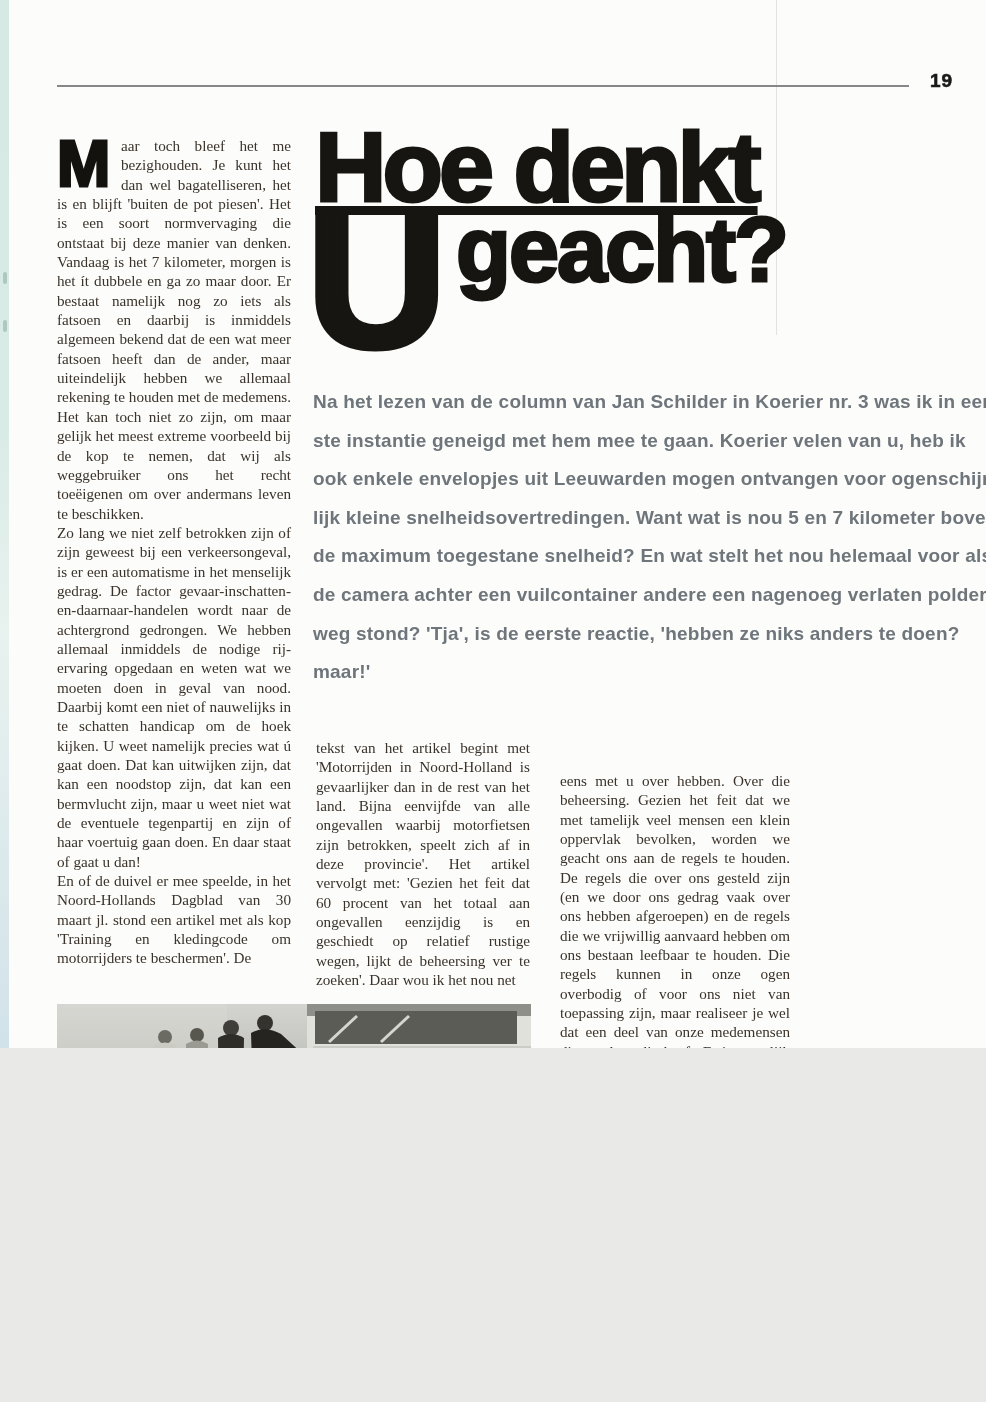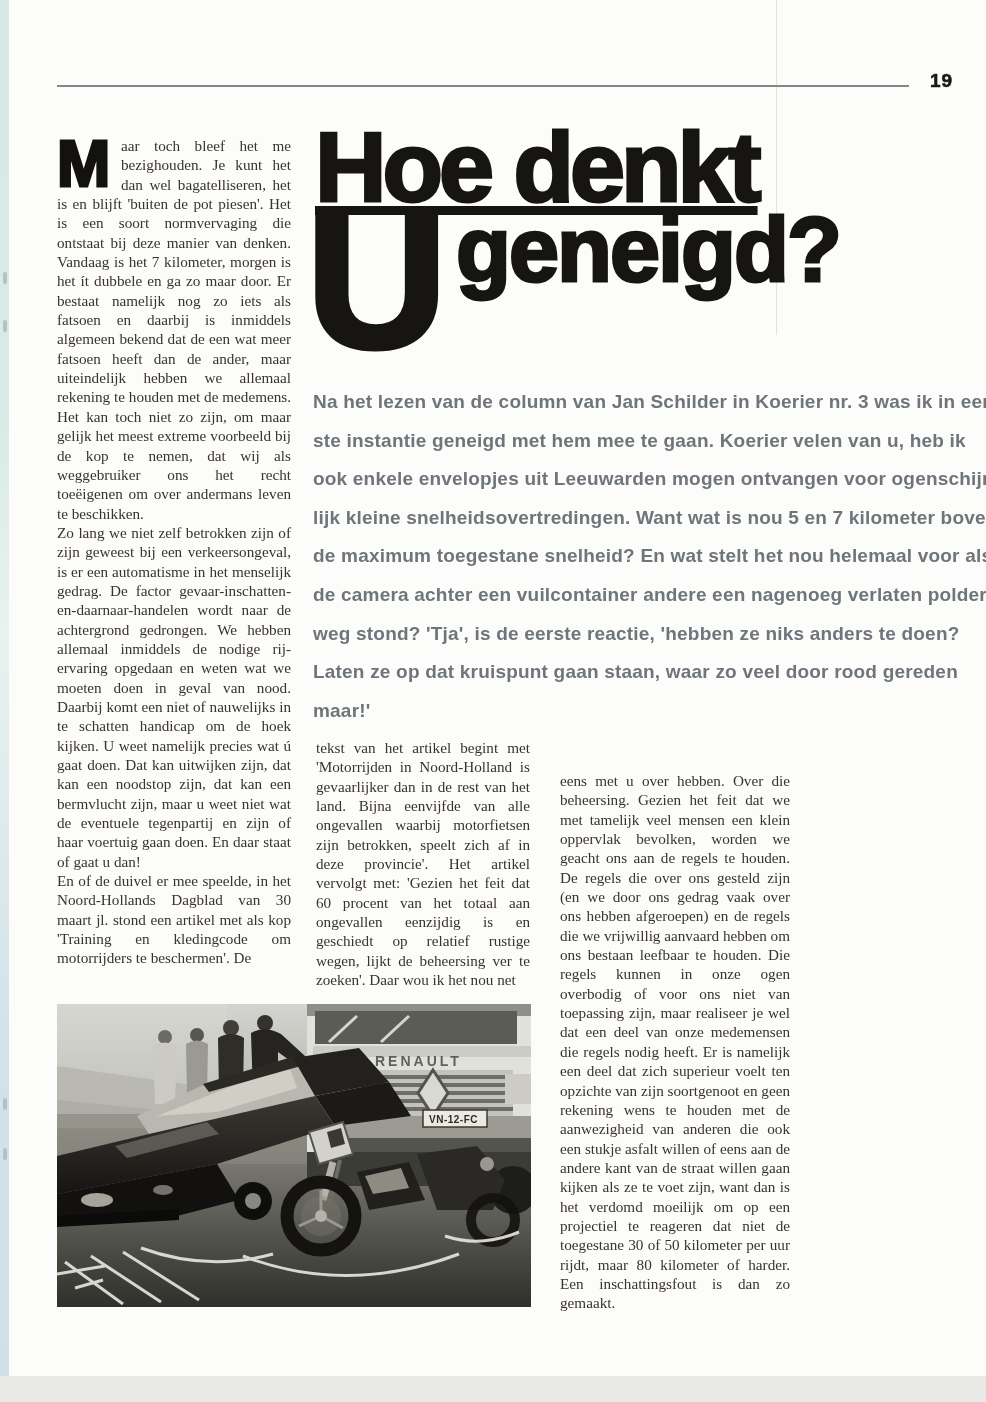--- a/index.html
+++ b/index.html
@@ -1,17 +1,17 @@
 <!DOCTYPE html>
 <html><head>
 <meta charset="utf-8">
 <style>
   html,body{margin:0;padding:0;background:#e9e9e7;}
   .page{
-    position:relative;width:986px;height:1376px;margin:0 auto;
+    position:relative;width:986px;height:1048px;margin:0 auto;
     background:#fcfcfa;overflow:hidden;
     font-family:"Liberation Serif",serif;color:#3a332b;
   }
   
   .edge-strip{position:absolute;left:0;top:0;width:9px;height:1402px;
     background:linear-gradient(180deg,#d6e9e4 0%,#d9ebe6 30%,#e8f2ef 45%,#d2e2ea 75%,#cfe0ea 100%);}
   .edge-mark{position:absolute;width:4px;height:12px;background:#9db8b1;border-radius:2px;opacity:.7;}
   .crease{position:absolute;left:776px;top:0;width:1px;height:335px;background:#e2e2de;}
   .top-rule{position:absolute;left:57px;top:85px;width:852px;height:2px;background:#87878a;}
   .page-number{position:absolute;left:930px;top:70px;width:40px;
@@ -64,31 +64,30 @@
   <div class="page-number">19</div>
 
   <div class="col col-left">
     <p><span class="dropcap">M</span><span>aar toch bleef het me bezighouden. Je kunt het dan wel bagatelliseren, het is en blijft 'buiten de pot piesen'.  Het is een soort normvervaging die ontstaat bij deze manier van denken. Vandaag is het 7 kilometer, morgen is het ít dubbele en ga zo maar door. Er bestaat namelijk nog zo iets als fatsoen en daarbij is inmiddels algemeen bekend dat de een wat meer fatsoen heeft dan de ander,  maar uiteindelijk hebben we allemaal rekening te houden met de medemens. Het kan toch niet zo zijn, om maar gelijk het meest extreme voorbeeld bij de kop te nemen, dat wij als weggebruiker ons het recht toeëigenen om over andermans leven te beschikken.</span></p>
     <p>Zo lang we niet zelf betrokken zijn of zijn geweest bij een verkeersongeval, is er een automatisme in het menselijk gedrag. De factor gevaar-inschatten-en-daarnaar-handelen wordt naar de achtergrond gedrongen. We hebben allemaal inmiddels de nodige rij-ervaring opgedaan en weten wat we moeten doen in geval van nood. Daarbij komt een niet of nauwelijks in te schatten handicap om de hoek kijken. U weet namelijk precies wat ú gaat doen. Dat kan uitwijken zijn, dat kan een noodstop zijn, dat kan een bermvlucht zijn, maar u weet niet wat de eventuele tegenpartij en zijn of haar voertuig gaan doen. En daar staat of gaat u dan!</p>
     <p>En of de duivel er mee speelde, in het Noord-Hollands Dagblad van 30 maart jl.  stond een artikel met als kop 'Training en kledingcode om motorrijders te beschermen'. De</p>
   </div>
 
   <div class="hl1">Hoe denkt</div>
   <div class="hlU">U</div>
-  <div class="hl2">geneigd?</div>
+  <div class="hl2">geacht?</div>
 
   <div class="intro">
     <div>Na het lezen van de column van Jan Schilder in Koerier nr. 3 was ik in eer-</div>
     <div>ste instantie geneigd met hem mee te gaan. Koerier velen van u, heb ik</div>
     <div>ook enkele envelopjes uit Leeuwarden mogen ontvangen voor ogenschijn-</div>
     <div>lijk kleine snelheidsovertredingen. Want wat is nou 5 en 7 kilometer boven</div>
     <div>de maximum toegestane snelheid? En wat stelt het nou helemaal voor als</div>
     <div>de camera achter een vuilcontainer andere een nagenoeg verlaten polder-</div>
     <div>weg stond? 'Tja', is de eerste reactie, 'hebben ze niks anders te doen?</div>
-    <div>Laten ze op dat kruispunt gaan staan, waar zo veel door rood gereden</div>
     <div>maar!'</div>
   </div>
 
   <div class="col col-mid">
     <p>tekst van het artikel begint met 'Motorrijden in Noord-Holland is gevaarlijker dan in de rest van het land. Bijna eenvijfde van alle ongevallen waarbij motorfietsen zijn betrokken, speelt zich af in deze provincie'. Het artikel vervolgt met: 'Gezien het feit dat 60 procent van het totaal aan ongevallen eenzijdig is en geschiedt op relatief rustige wegen, lijkt de beheersing ver te zoeken'. Daar wou ik het nou net</p>
   </div>
   <div class="col col-right">
     <p>eens met u over hebben. Over die beheersing. Gezien het feit dat we met tamelijk veel mensen een klein oppervlak bevolken, worden we geacht ons aan de regels te houden. De regels die over ons gesteld zijn (en we door ons gedrag vaak over ons hebben afgeroepen) en de regels die we vrijwillig aanvaard hebben om ons bestaan leefbaar te houden. Die regels kunnen in onze ogen overbodig of voor ons niet van toepassing zijn, maar realiseer je wel dat een deel van onze medemensen die regels nodig heeft. Er is namelijk een deel dat zich superieur voelt ten opzichte van zijn soortgenoot en geen rekening wens te houden met de aanwezigheid van anderen die ook een stukje asfalt willen of eens aan de andere kant van de straat willen gaan kijken als ze te voet zijn, want dan is het verdomd moeilijk om op een projectiel te reageren dat niet de toegestane 30 of 50 kilometer per uur rijdt, maar 80 kilometer of harder. Een inschattingsfout is dan zo gemaakt.</p>
   </div>
 

